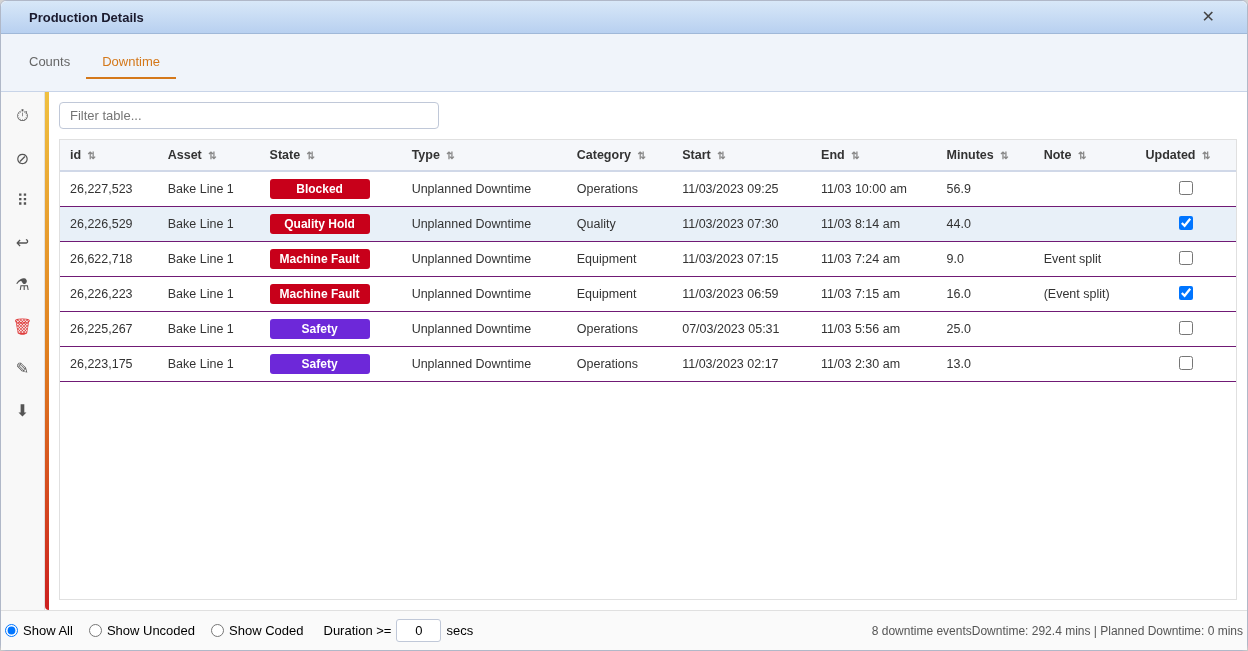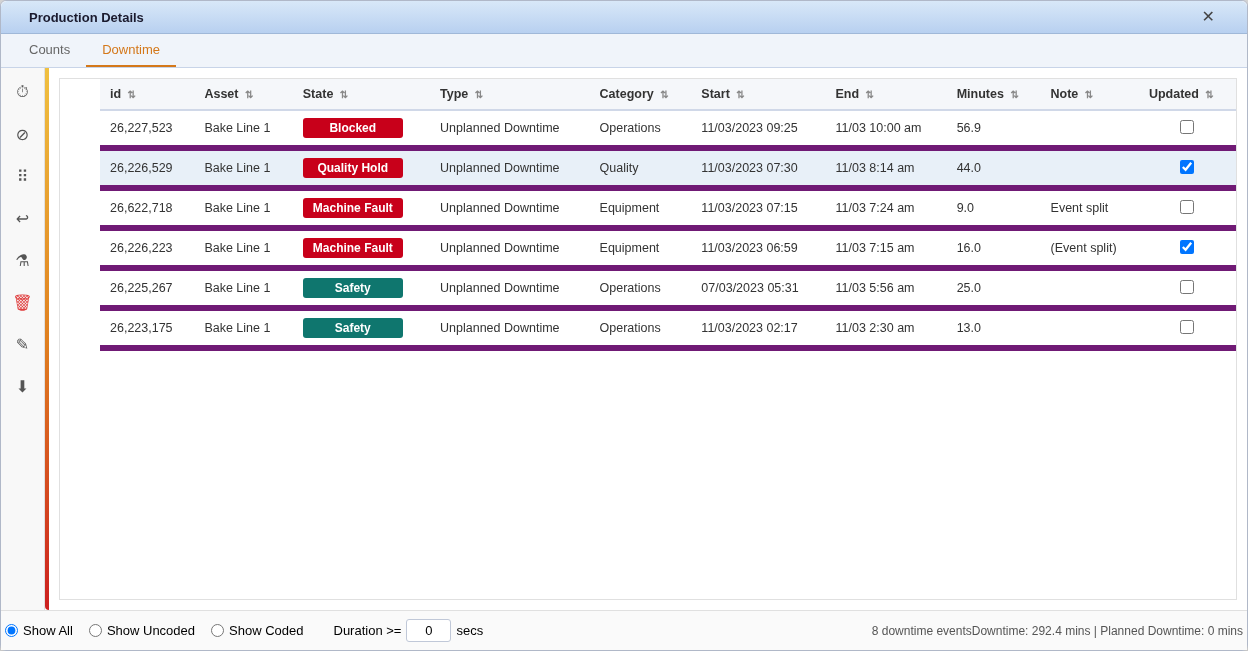--- a/index.html
+++ b/index.html
@@ -43,21 +43,21 @@
       font-size: 16px;
       cursor: pointer;
       color: #444;
       line-height: 1;
       padding: 2px 4px;
     }
     .tabs {
       display: flex;
       background: #f0f4fa;
       border-bottom: 1px solid #c8d4e8;
-      padding: 0 12px;
+      padding: 12px 12px;
     }
     .tab {
       padding: 8px 16px;
       cursor: pointer;
       font-size: 13px;
       color: #666;
       border-bottom: 2px solid transparent;
     }
     .tab.active {
       color: #d4781a;
@@ -106,21 +106,20 @@
       padding: 5px 10px;
       border: 1px solid #c0c8d8;
       border-radius: 4px;
       font-size: 13px;
       color: #888;
     }
     .table-container {
       flex: 1;
       overflow-y: auto;
       border: 1px solid #e0e0e0;
-      padding-left: 40px;
     }
     table {
       width: 100%;
       border-collapse: collapse;
       font-size: 12.5px;
     }
     thead tr {
       background: #f5f7fa;
       border-bottom: 2px solid #d0d8e8;
     }
@@ -132,21 +131,21 @@
       white-space: nowrap;
       cursor: pointer;
     }
     thead th .sort-arrows {
       display: inline-block;
       margin-left: 3px;
       font-size: 10px;
       color: #888;
     }
     tbody tr {
-      border-bottom: 6px solid #701a75;
+      border-bottom: 1px solid #701a75;
     }
     tbody tr.highlighted {
       background: #e8f0f8;
     }
     tbody td {
       padding: 7px 10px;
       color: #333;
       white-space: nowrap;
     }
     .state-badge {
@@ -155,21 +154,21 @@
       border-radius: 3px;
       font-size: 12px;
       font-weight: bold;
       color: #fff;
       text-align: center;
       min-width: 100px;
     }
     .state-blocked { background: #c8001a; }
     .state-quality-hold { background: #c8001a; }
     .state-machine-fault { background: #c8001a; }
-    .state-safety { background: #0f766e; }
+    .state-safety { background: #6d28d9; }
     .checkbox-cell {
       text-align: center;
     }
     .checkbox-cell input[type="checkbox"] {
       width: 14px;
       height: 14px;
       cursor: pointer;
     }
     .footer {
       padding: 8px 4px;
@@ -190,21 +189,21 @@
       gap: 5px;
       cursor: pointer;
     }
     .radio-item input[type="radio"] {
       cursor: pointer;
     }
     .duration-group {
       display: flex;
       align-items: center;
       gap: 5px;
-      margin-left: 10px;
+      margin-left: 0;
     }
     .duration-input {
       width: 45px;
       padding: 3px 6px;
       border: 1px solid #c0c8d8;
       border-radius: 3px;
       text-align: center;
       font-size: 13px;
     }
     .footer-stats {
@@ -243,20 +242,23 @@
       <div class="sidebar-icon">⚗</div>
       <div class="sidebar-icon active">🗑</div>
       <div class="sidebar-icon">✎</div>
       <div class="sidebar-icon">⬇</div>
     </div>
 
     <div class="left-accent"></div>
 
     <div class="content-area">
 
+      <div class="filter-bar">
+        <input class="filter-input" type="text" placeholder="Filter table..." style="">
+      </div>
 
       <div class="table-container">
         <table>
           <thead>
             <tr>
               <th>id <span class="sort-arrows">⇅</span></th>
               <th>Asset <span class="sort-arrows">⇅</span></th>
               <th>State <span class="sort-arrows">⇅</span></th>
               <th>Type <span class="sort-arrows">⇅</span></th>
               <th>Category <span class="sort-arrows">⇅</span></th>

